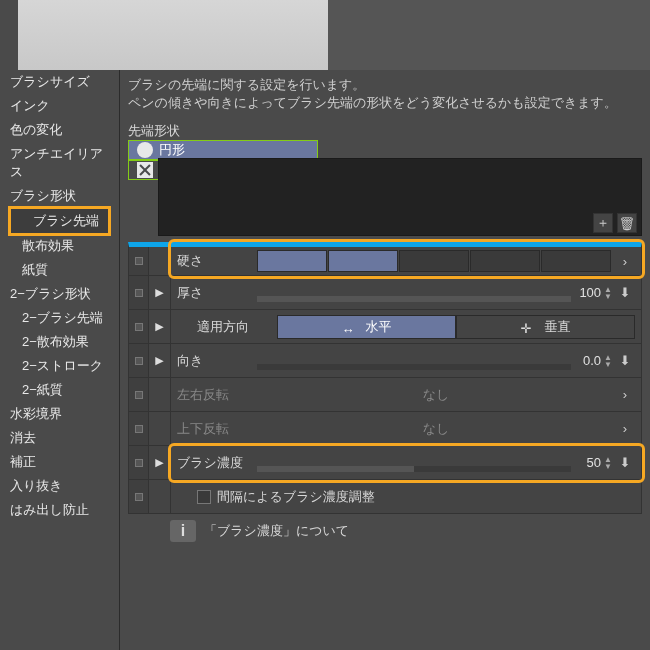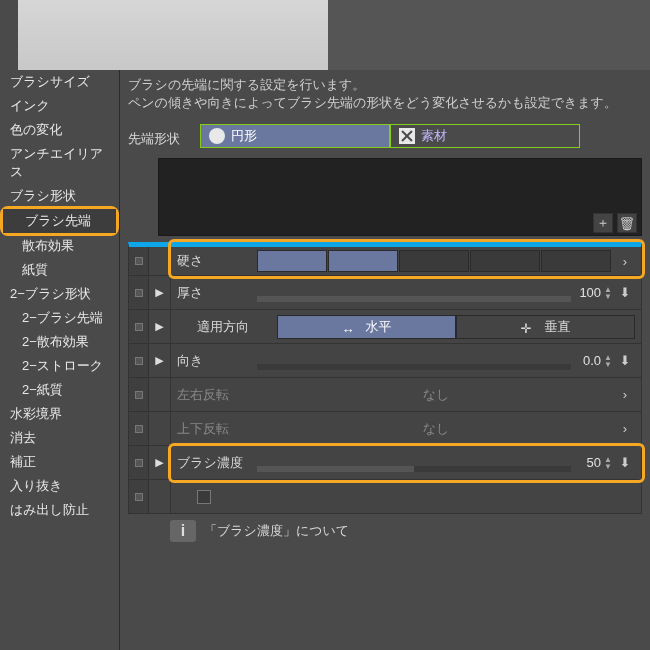--- a/index.html
+++ b/index.html
@@ -38,29 +38,29 @@
   }
   .sidebar-item {
     padding: 3px 8px 3px 10px;
     color: #e8e8e8;
     cursor: pointer;
   }
   .sidebar-sub { padding-left: 22px; }
   .sidebar-item.active { background: #3d3d3d; }
   .highlight-sidebar {
     border: 3px solid #f6a823;
-    border-radius: 8px;
-    margin: -2px 0;
+    border-radius: 0;
+    margin: -2px 8px;
   }
   .content {
     flex: 1;
     padding: 6px 8px 0 8px;
   }
   .desc { color: #d0d0d0; line-height: 1.4; margin-bottom: 10px; }
-  .shape-row { display: flex; align-items: flex-end; height: 26px; margin-bottom: 10px; }
+  .shape-row { display: flex; align-items: flex-start; height: 26px; margin-bottom: 10px; flex-direction: column; }
   .shape-label { width: 72px; color: #d8d8d8; }
   .shape-btn {
     display: flex; align-items: center;
     height: 24px; padding: 0 8px;
     border: 1px solid #84cc16;
     cursor: pointer;
   }
   .shape-btn.sel { background: #6a779f; width: 190px; color: #fff; }
   .shape-btn.unsel { background: #4a4a4a; width: 190px; color: #c4b5fd; }
   .shape-ico { width:16px; height:16px; margin-right:6px; display:inline-block; }
@@ -353,20 +353,21 @@
     </div>
 
     <div class="param-row">
       <div class="handle">
             <div class="grip"></div>
           </div>
       <div class="expand"></div>
       <div class="param-body">
         <div class="param-indent" style="display:flex;align-items:center">
           <span class="checkbox"></span>
+          <span>間隔によるブラシ濃度調整</span>
         </div>
       </div>
     </div>
 
     <div class="param-row" style="border:none;background:#4a4a4a">
       <div style="width:42px"></div>
       <div style="display:flex;align-items:center">
         <span class="info-ico">i</span>
         <span>「ブラシ濃度」について</span>
       </div>

